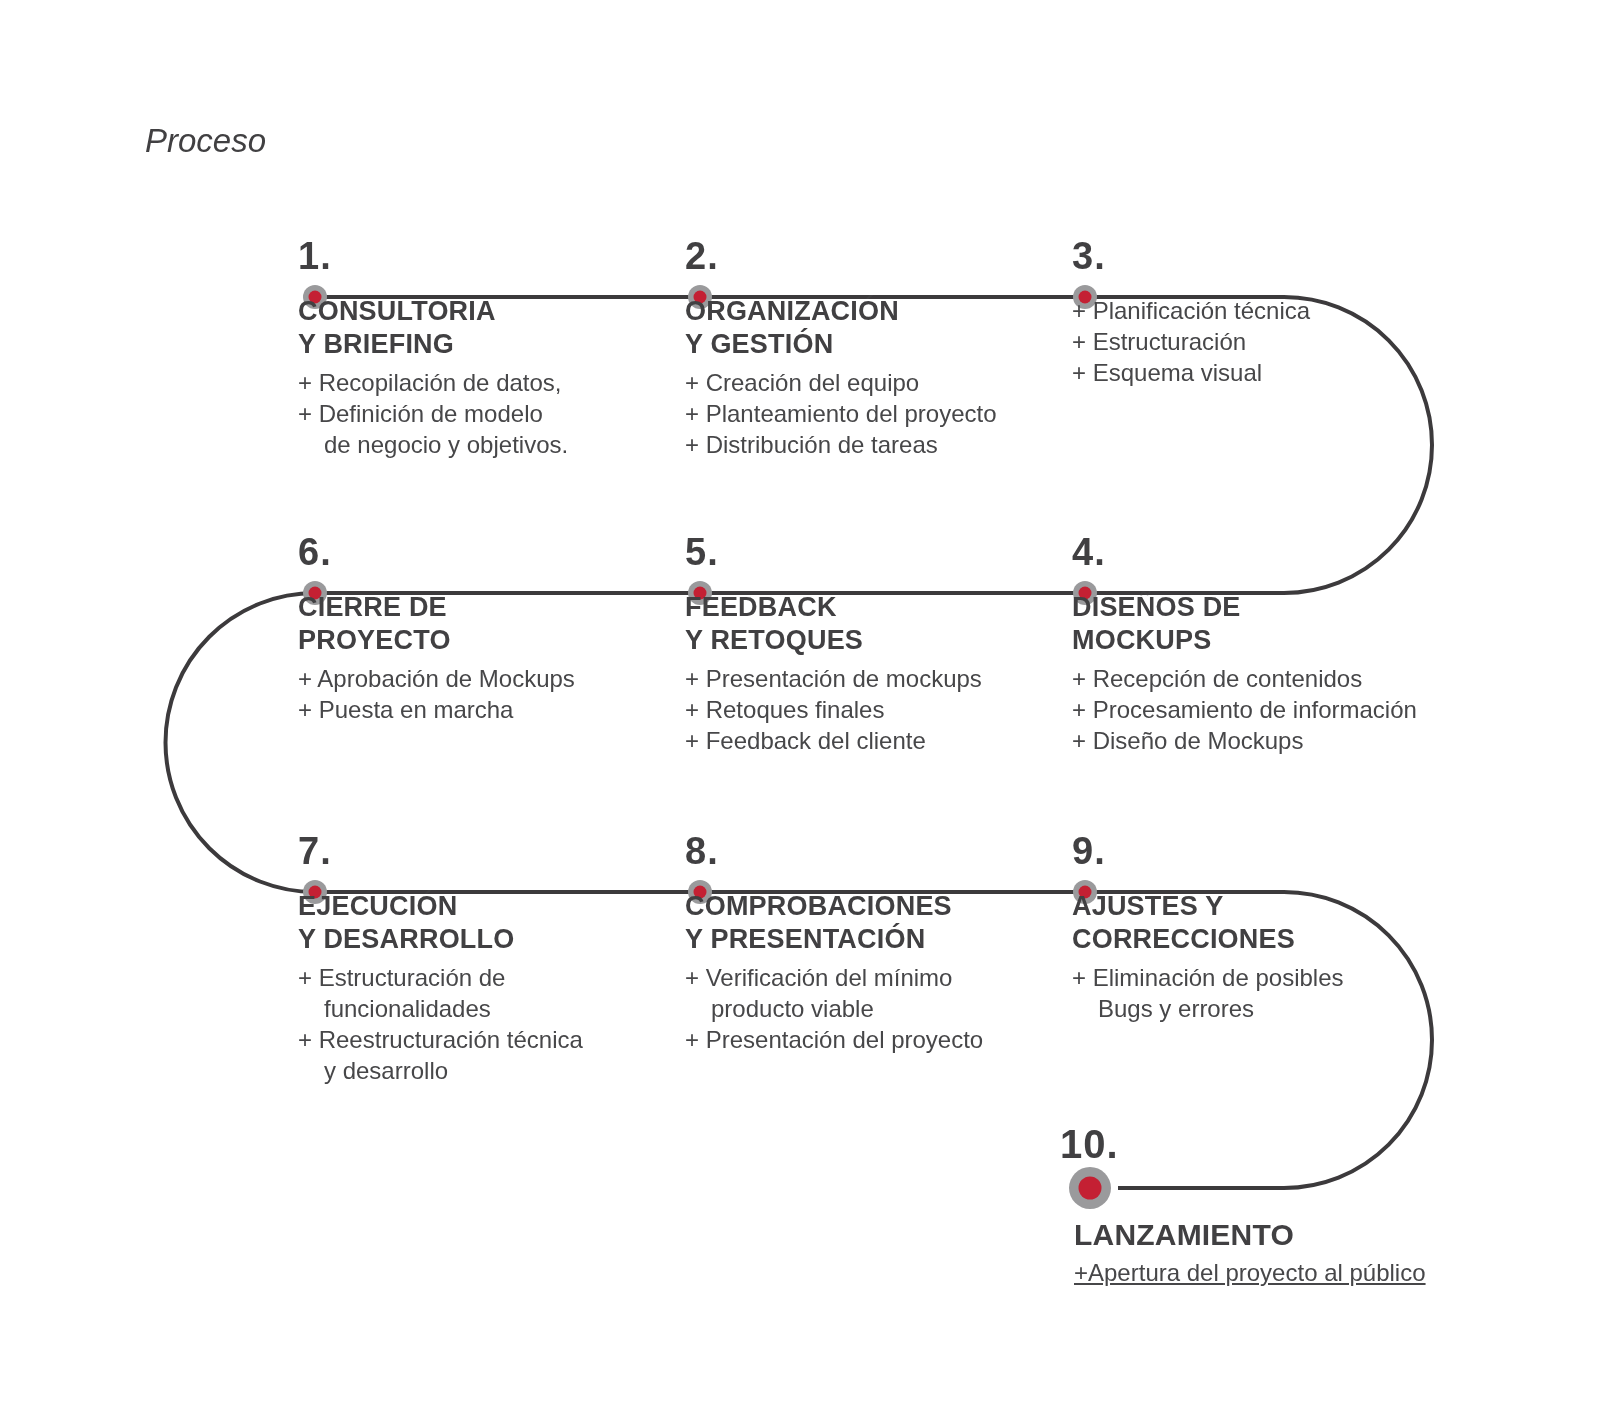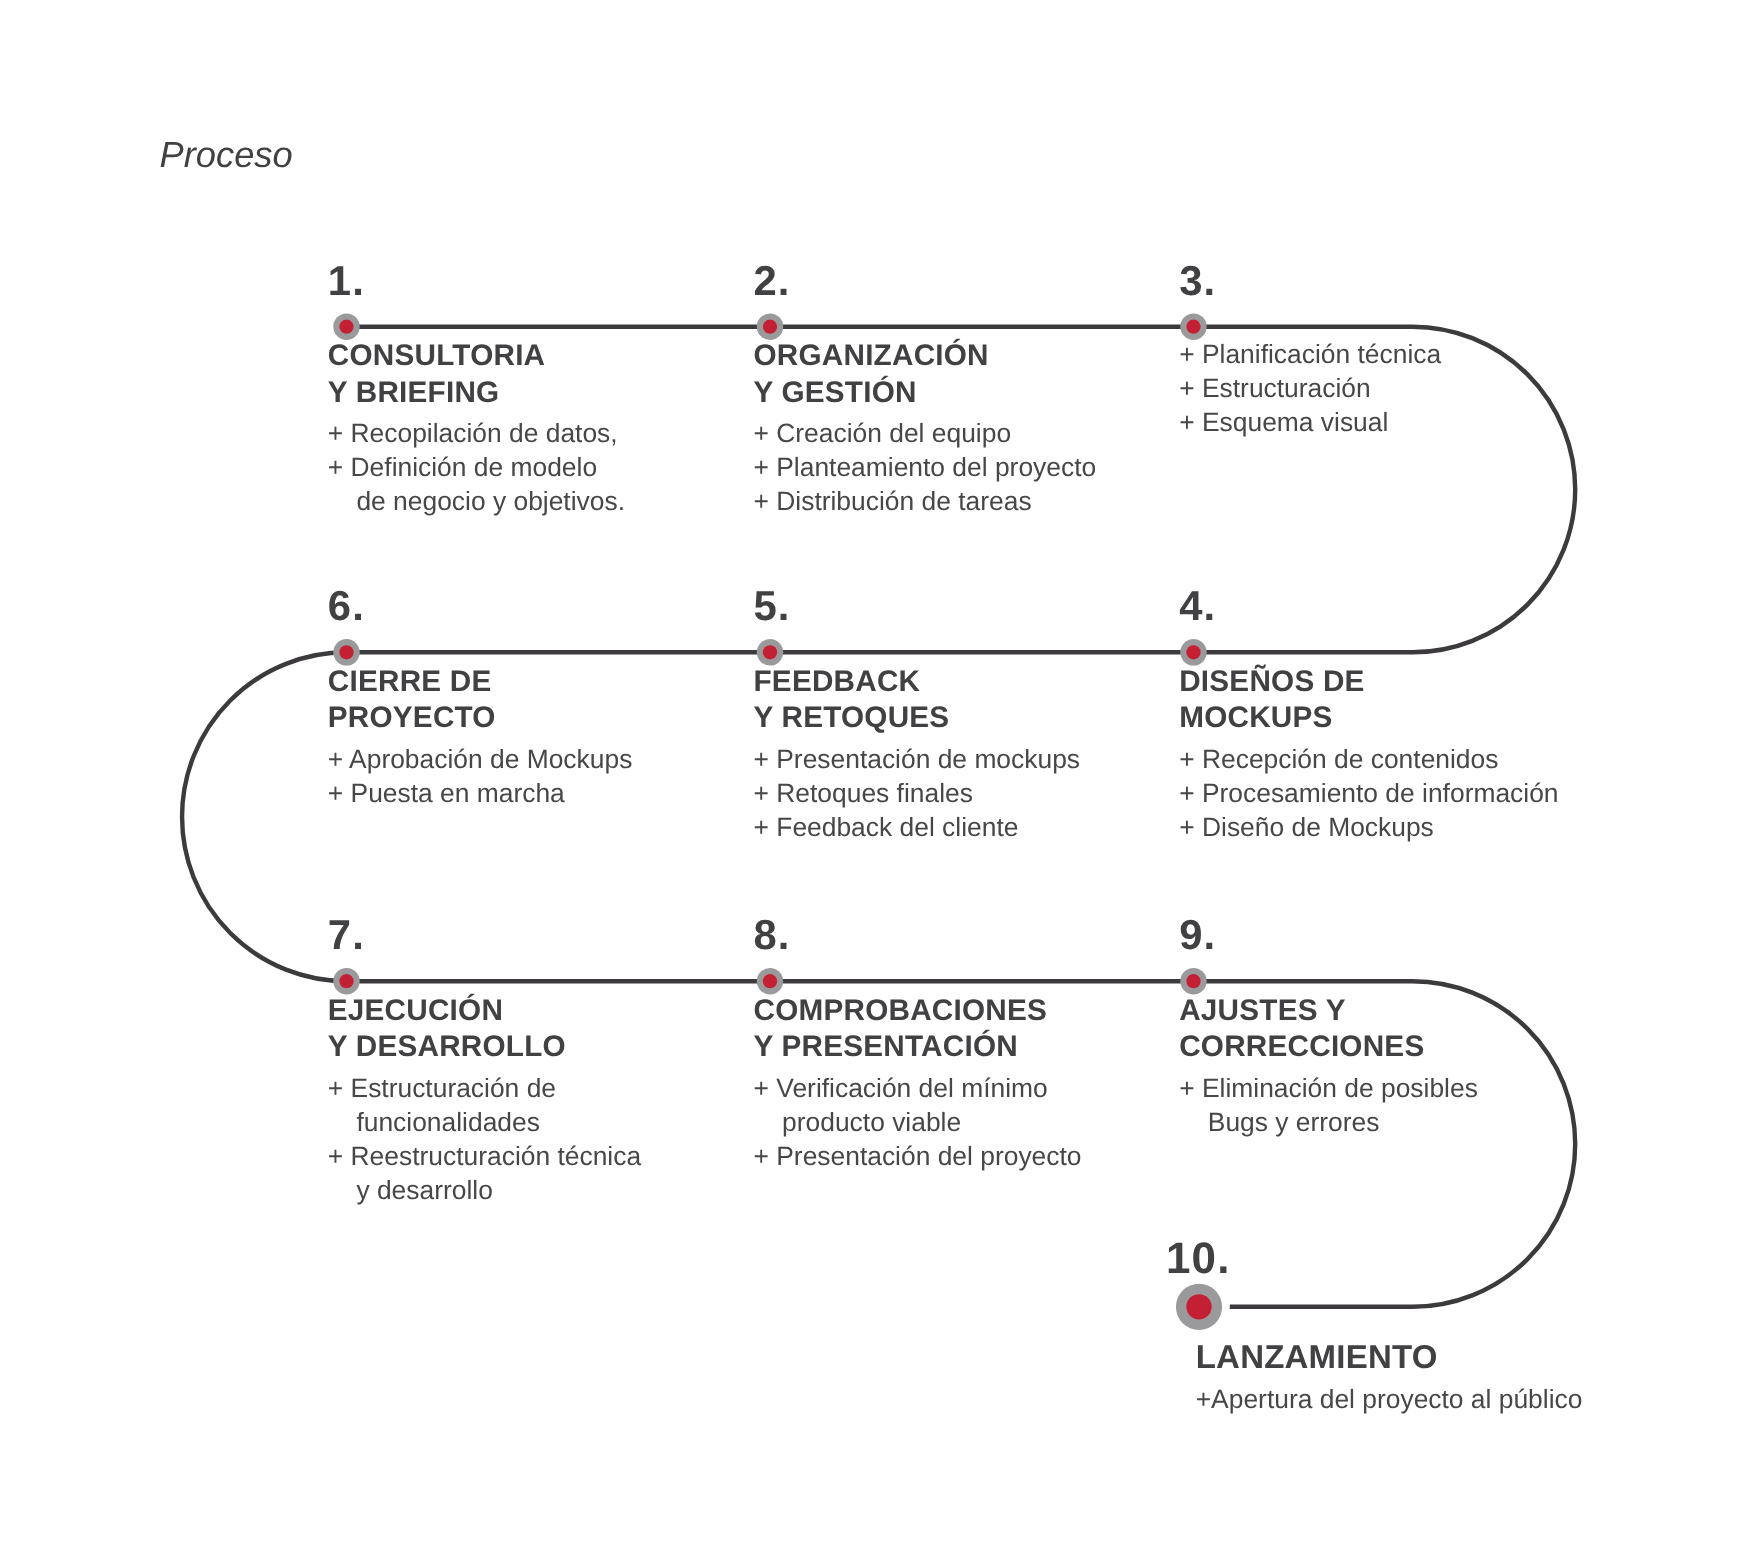--- a/index.html
+++ b/index.html
@@ -37,21 +37,21 @@
     color: #414042;
   }
   .num {
     font-size: 38px;
     font-weight: 700;
     line-height: 38px;
     letter-spacing: 1px;
     color: #414042;
   }
   .body {
-    margin-top: 32px;
+    margin-top: 20px;
   }
   .title {
     font-size: 27px;
     font-weight: 700;
     line-height: 33px;
     letter-spacing: 0.2px;
     white-space: pre-line;
     color: #414042;
   }
   .bullets {
@@ -69,23 +69,23 @@
   #step-2  { left: 685px;  top: 237px; }
   #step-3  { left: 1072px; top: 237px; }
   #step-4  { left: 1072px; top: 533px; }
   #step-5  { left: 685px;  top: 533px; }
   #step-6  { left: 298px;  top: 533px; }
   #step-7  { left: 298px;  top: 832px; }
   #step-8  { left: 685px;  top: 832px; }
   #step-9  { left: 1072px; top: 832px; }
   #step-10 { left: 1060px; top: 1124px; }
   #step-10 .num   { font-size: 40px; line-height: 40px; }
-  #step-10 .body  { margin-top: 54px; margin-left: 27px; }
+  #step-10 .body  { margin-top: 54px; margin-left: 14px; }
   #step-10 .title { font-size: 30px; line-height: 34px; }
-  #step-10 .bullets { margin-top: 5px; }
+  #step-10 .bullets { margin-top: 5px; text-decoration: underline; }
 </style>
 </head>
 <body>
 
 <div id="canvas">
 
   <svg class="flow" width="1600" height="1412" viewBox="0 0 1600 1412">
     <path d="M315 297 H1284 A148 148 0 0 1 1284 593 H315 A149.5 149.5 0 0 0 315 892 H1284 A148 148 0 0 1 1284 1188 H1118" fill="none" stroke="#3c3a3c" stroke-width="4"></path>
 
     <g>

